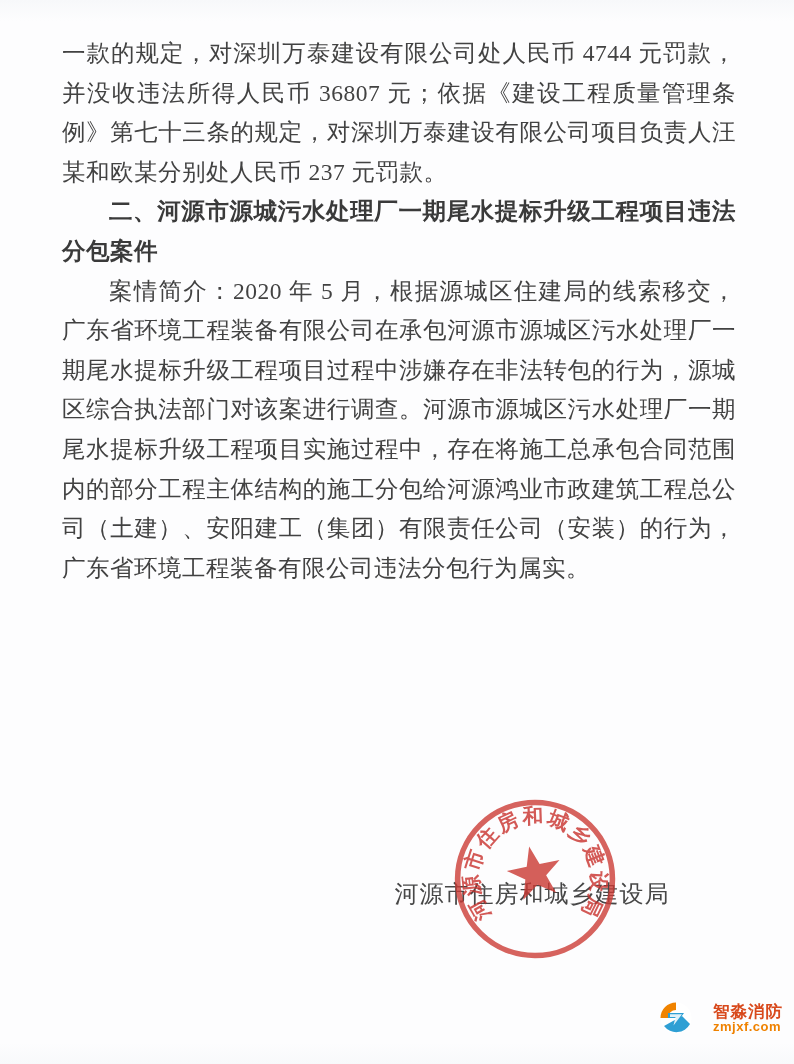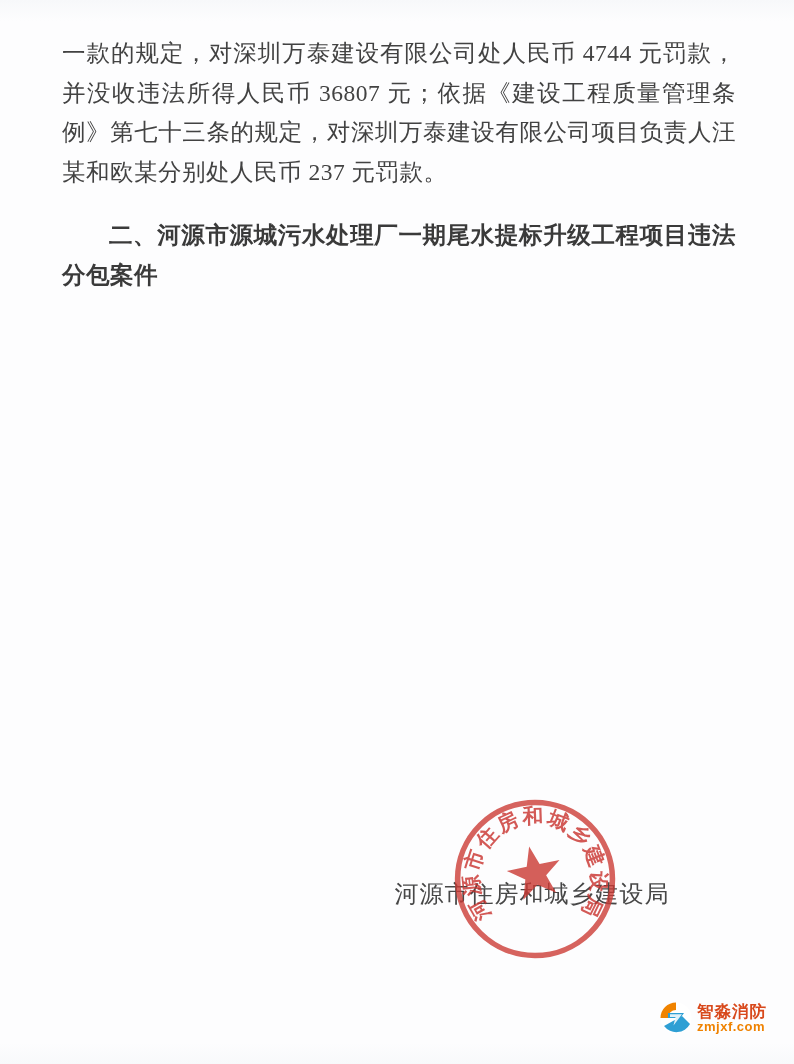--- a/index.html
+++ b/index.html
@@ -21,21 +21,21 @@
     top: 34px;
     width: 674px;
     font-size: 23.5px;
     line-height: 39.6px;
     color: #424242;
     text-align: justify;
     text-justify: inter-character;
     letter-spacing: 0.5px;
   }
   .content p.indent { text-indent: 2em; }
-  .content p.bold { font-weight: bold; color: #3a3a3a; margin-top: 24px; }
+  .content p.bold { font-weight: bold; color: #3a3a3a; }
   .signature {
     position: absolute;
     left: 372px;
     top: 874px;
     width: 320px;
     text-align: center;
     font-size: 24px;
     line-height: 41px;
     color: #474747;
     letter-spacing: 1px;
@@ -62,21 +62,21 @@
     font-weight: bold;
     z-index: 1;
     white-space: nowrap;
   }
   .brand {
     position: absolute;
     left: 660px;
     top: 1002px;
     display: flex;
     align-items: center;
-    gap: 5px;
+    gap: 21px;
     z-index: 4;
   }
   .brand-icon { width: 32px; height: 32px; }
   .brand-text { display: flex; flex-direction: column; line-height: 1.1; }
   .brand-name {
     font-family: "Liberation Sans", sans-serif;
     font-weight: bold;
     font-size: 16.5px;
     letter-spacing: 1px;
   }
@@ -88,20 +88,21 @@
   }
 </style>
 </head>
 <body>
 
 <div class="page">
 
   <div class="content">
     <p>一款的规定，对深圳万泰建设有限公司处人民币 4744 元罚款，并没收违法所得人民币 36807 元；依据《建设工程质量管理条例》第七十三条的规定，对深圳万泰建设有限公司项目负责人汪某和欧某分别处人民币 237 元罚款。</p>
     <p class="indent bold">二、河源市源城污水处理厂一期尾水提标升级工程项目违法分包案件</p>
+    <p class="indent">案情简介：2020 年 5 月，根据源城区住建局的线索移交，广东省环境工程装备有限公司在承包河源市源城区污水处理厂一期尾水提标升级工程项目过程中涉嫌存在非法转包的行为，源城区综合执法部门对该案进行调查。河源市源城区污水处理厂一期尾水提标升级工程项目实施过程中，存在将施工总承包合同范围内的部分工程主体结构的施工分包给河源鸿业市政建筑工程总公司（土建）、安阳建工（集团）有限责任公司（安装）的行为，广东省环境工程装备有限公司违法分包行为属实。</p>
   </div>
 
   <div class="signature">
     <div>河源市住房和城乡建设局</div>
   </div>
 
   <svg class="seal" viewBox="0 0 172 170" xmlns="http://www.w3.org/2000/svg">
     <g transform="scale(1.012,1.0)">
       <circle cx="85" cy="85" r="76.5" fill="none" stroke="#cb3a34" stroke-width="5.5" opacity="0.9"></circle>
       <path id="sealArc" fill="none" d="M 42.1,121 A 56,56 0 1 1 127.9,121"></path>

